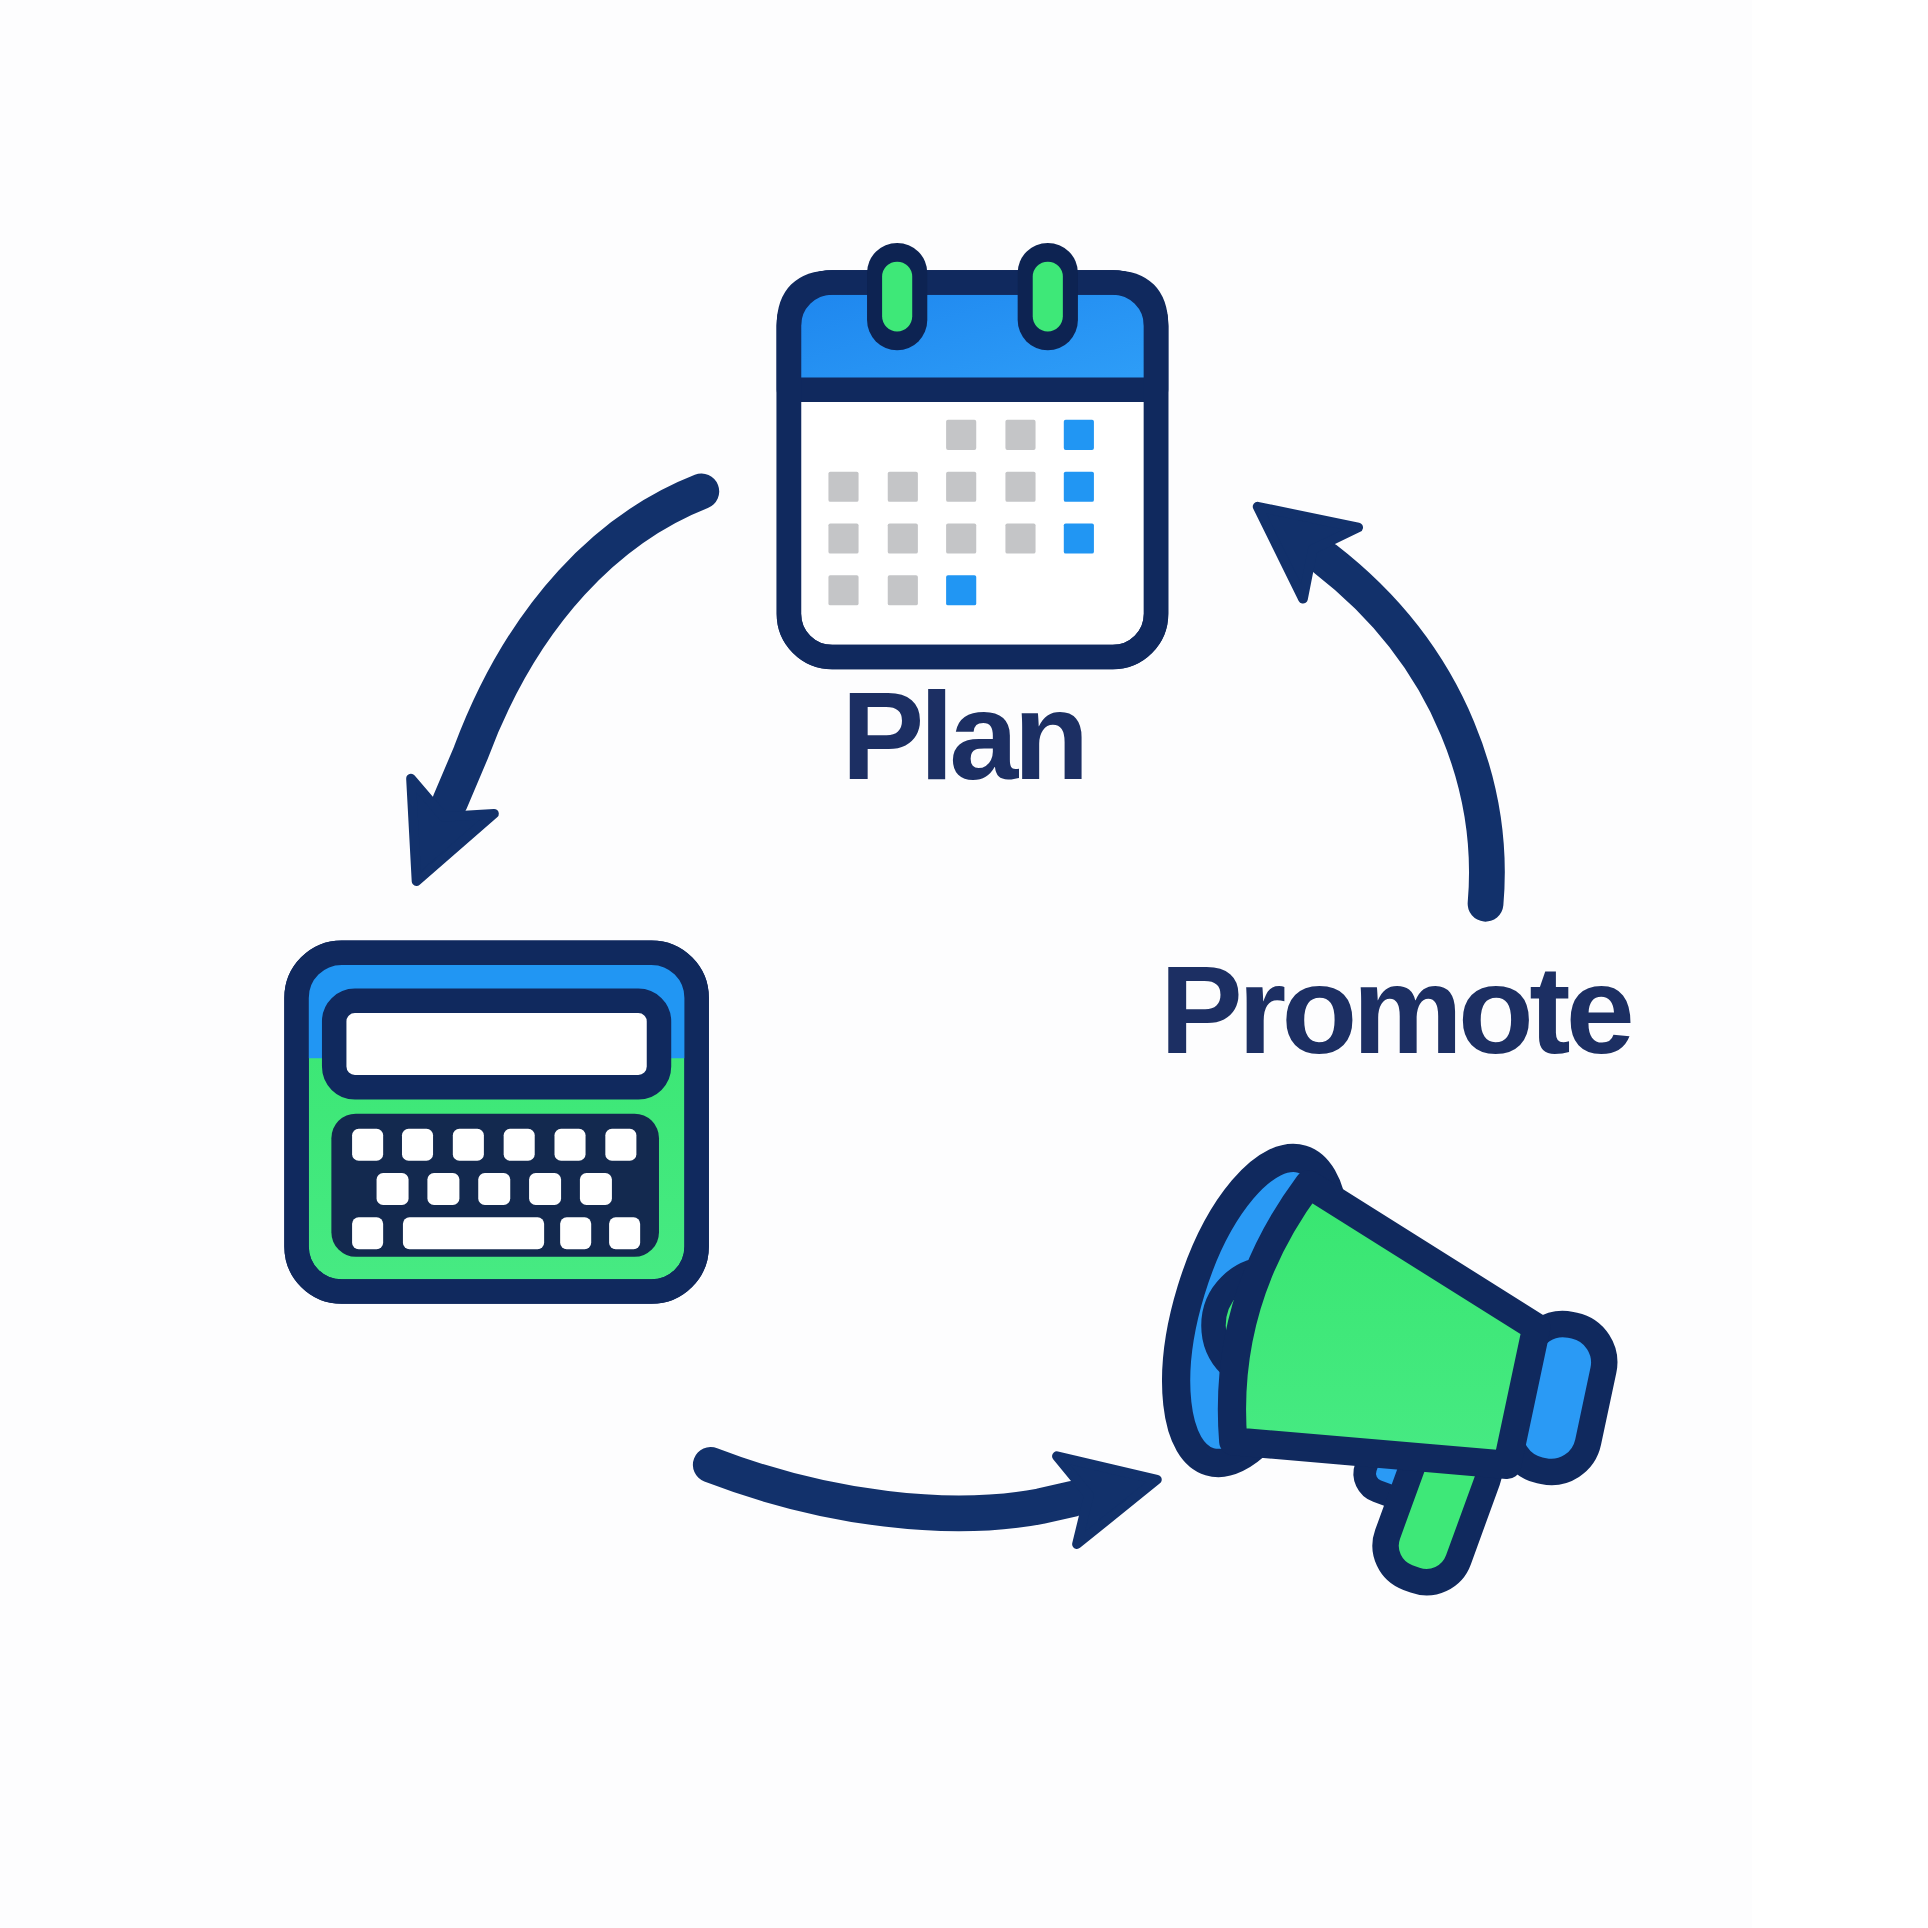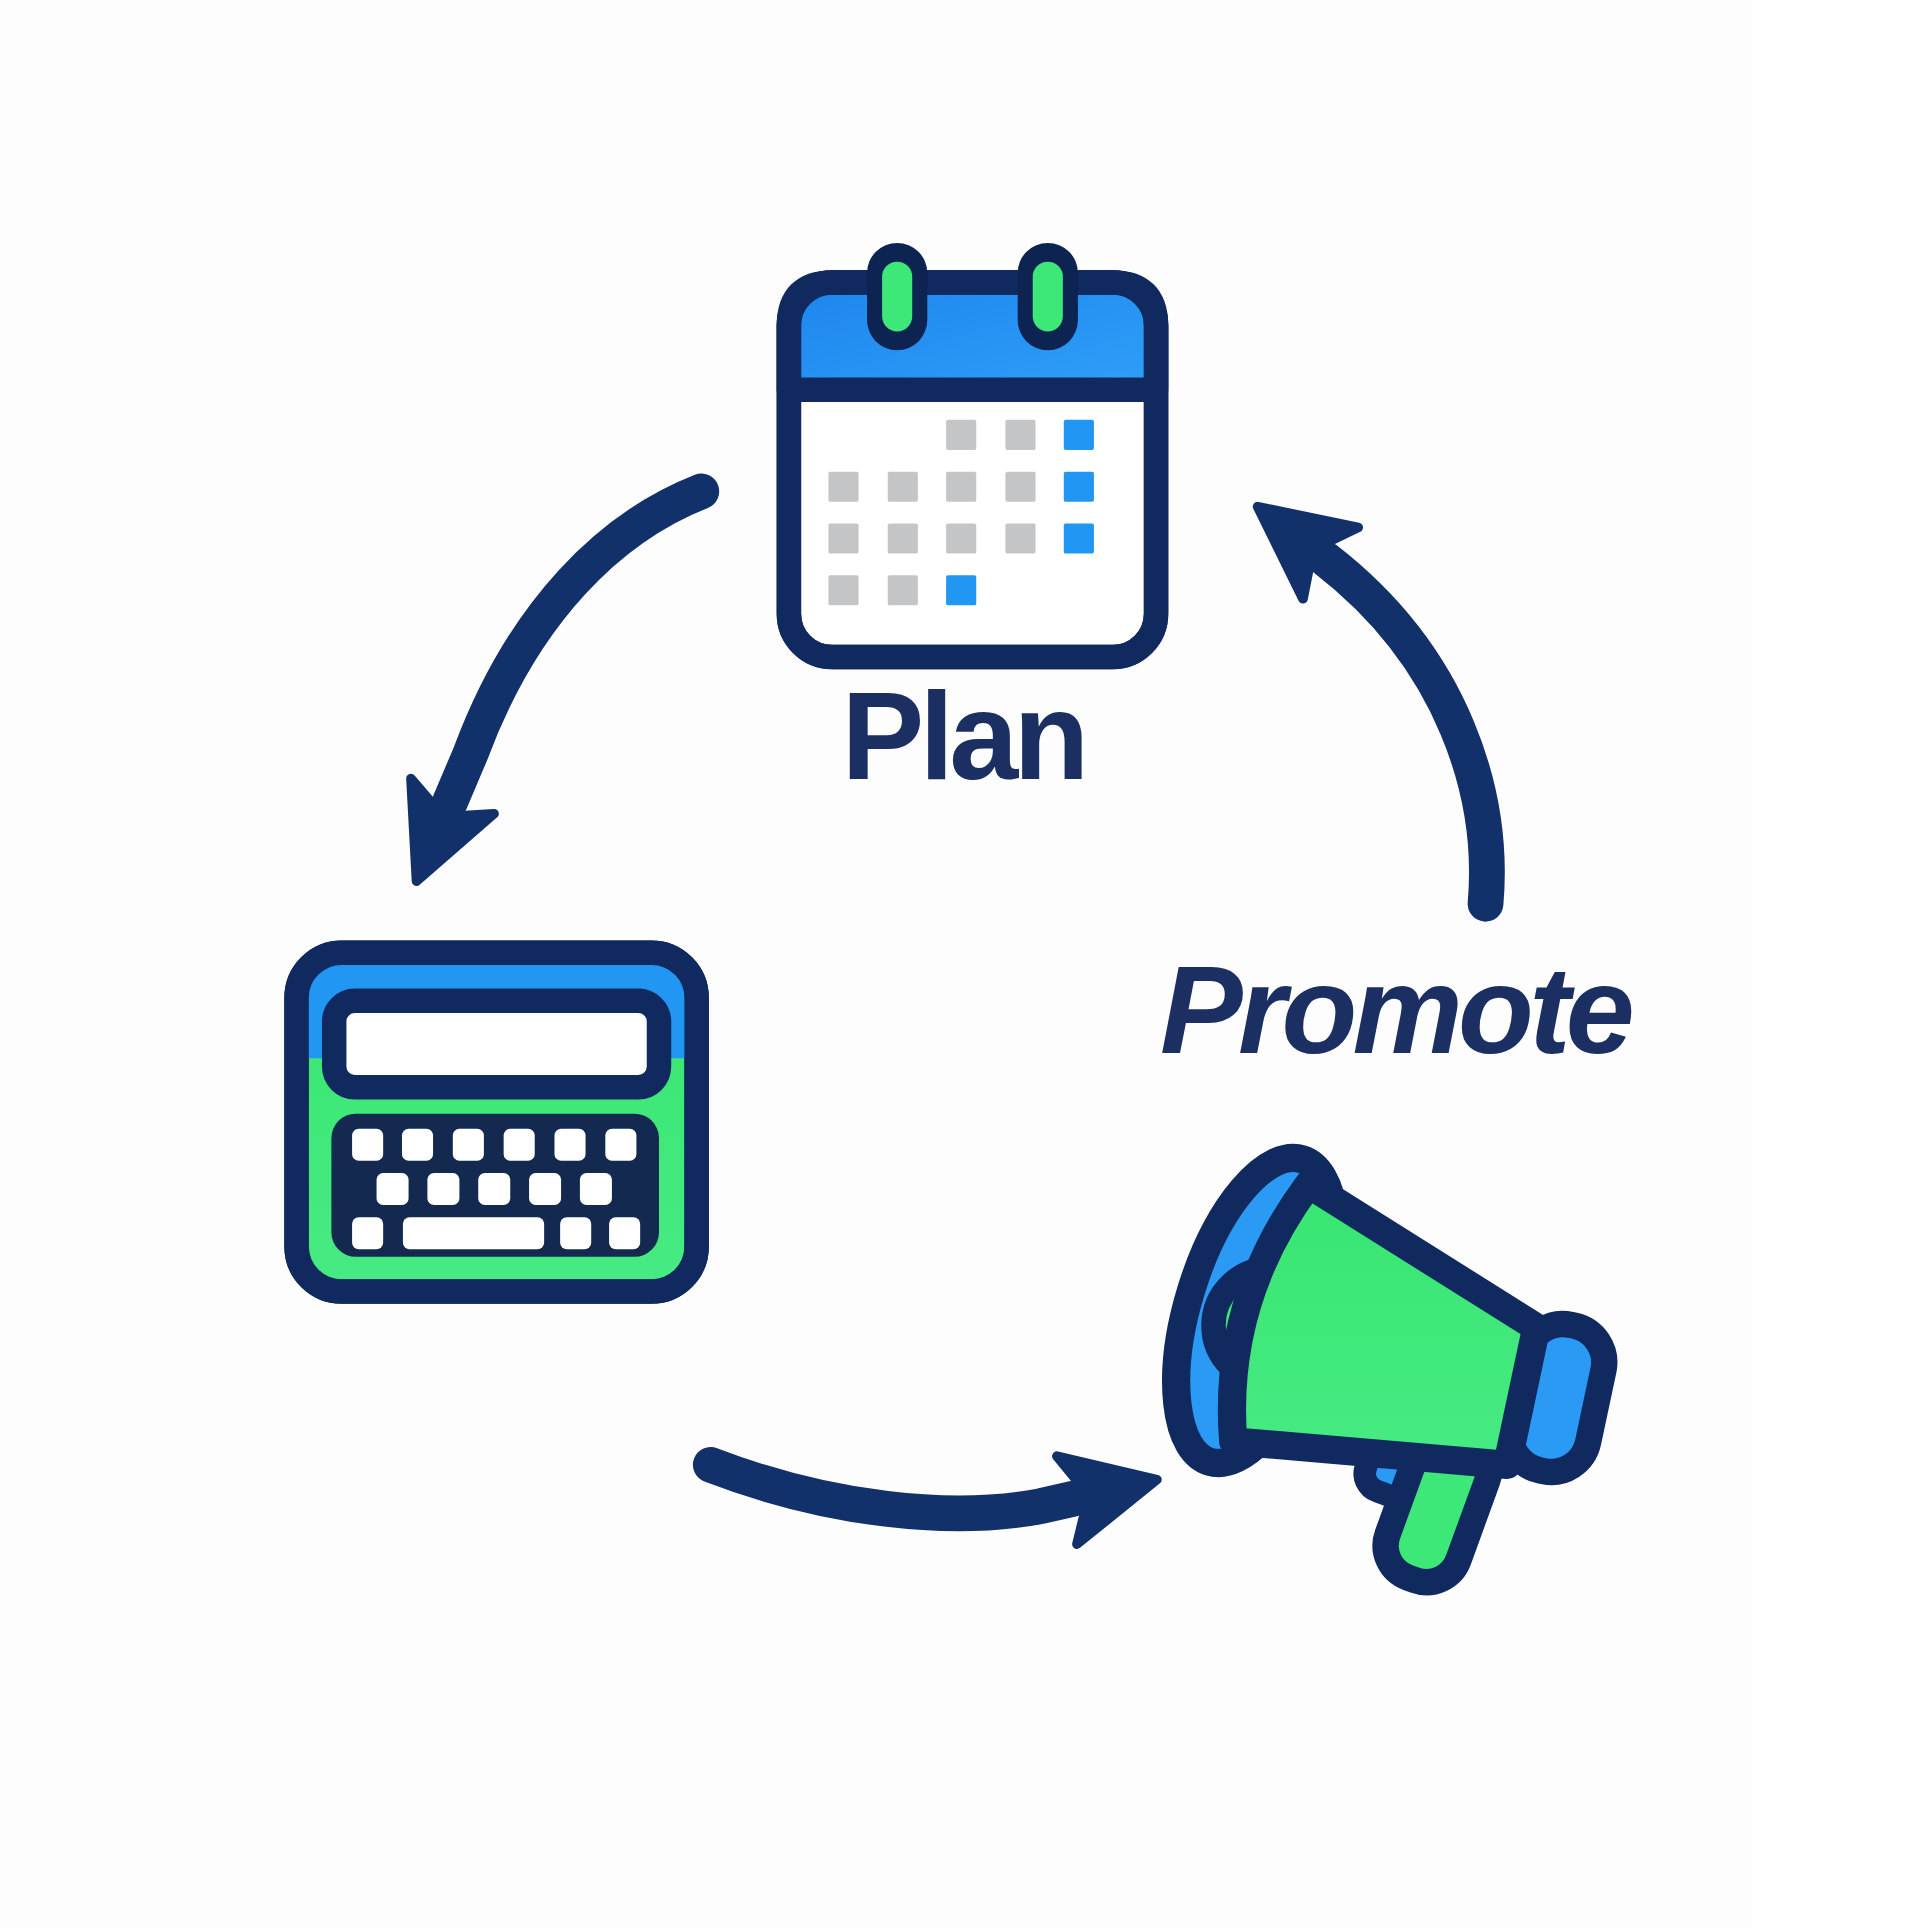--- a/index.html
+++ b/index.html
@@ -26,21 +26,21 @@
     font-weight: 700;
     font-size: 124px;
     line-height: 1;
     letter-spacing: -4.7px;
     color: #1c2f63;
     white-space: nowrap;
     user-select: none;
   }
   .label-plan    { left: 963px; top: 674px; }
   .label-produce { left: 460px;  top: 1306px; }
-  .label-promote { left: 1395px; top: 948px; font-style: italic; }
+  .label-promote { left: 1395px; top: 948px; }
 </style>
 </head>
 <body>
 
 <div class="canvas">
 
   <svg class="diagram-svg" width="1928" height="1928" viewBox="0 0 2048 2048">
     <defs>
       <linearGradient id="blueGrad" x1="0" y1="0" x2="1" y2="1">
         <stop offset="0" stop-color="#1d85ee"></stop>

